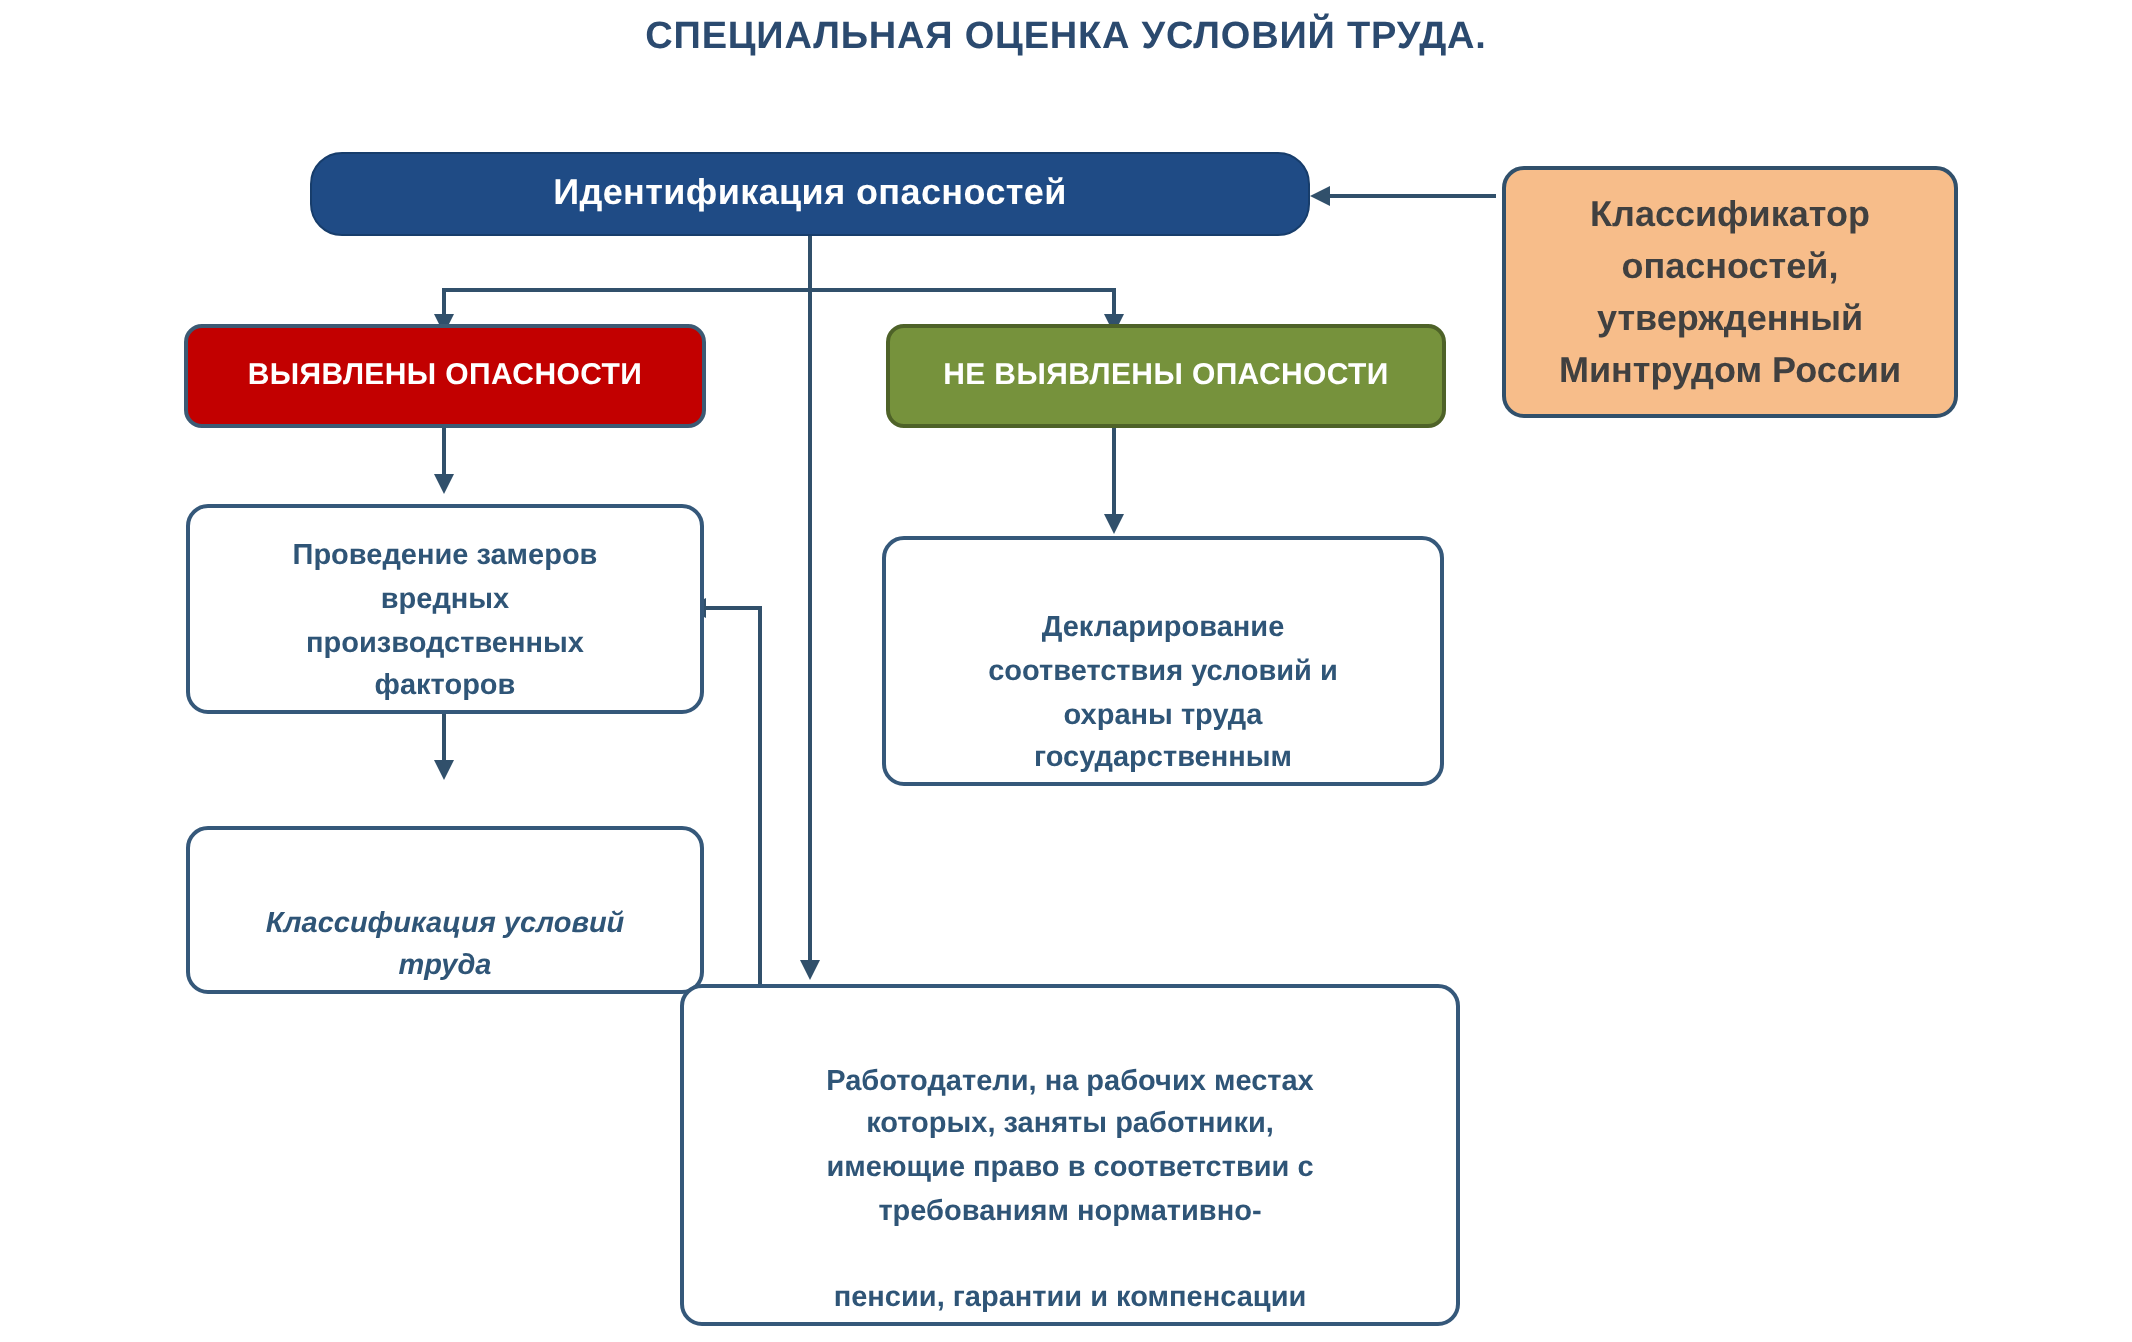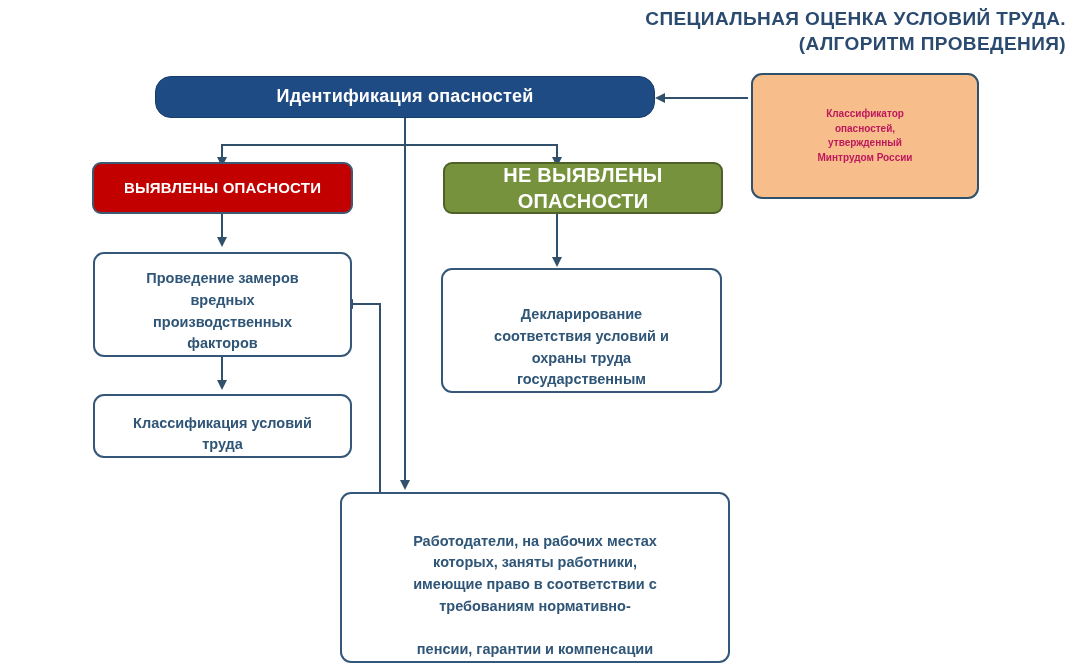--- a/index.html
+++ b/index.html
@@ -22,21 +22,21 @@
     left: 0;
     top: 6px;
     width: 1066px;
     text-align: center;
     color: #2b4a6f;
     font-weight: bold;
     font-size: 19px;
     line-height: 25px;
     letter-spacing: 0.4px;
   }
-  .title-line { display: block; text-align: right; }
+  .title-line { display: block; }
 
   
   .node {
     position: absolute;
     box-sizing: border-box;
     display: flex;
     align-items: center;
     justify-content: center;
     text-align: center;
     font-weight: bold;
@@ -58,30 +58,31 @@
     border-radius: 9px;
     color: #ffffff;
     font-size: 15px;
     letter-spacing: 0.2px;
   }
   .node-green {
     background: #76923c;
     border: 2px solid #4e6228;
     border-radius: 9px;
     color: #ffffff;
-    font-size: 20px;
+    font-size: 15px;
     letter-spacing: 0.2px;
   }
   .node-orange {
     background: #f7bd8a;
     border: 2px solid #31506b;
     border-radius: 11px;
-    color: #be185d;
-    font-size: 10px;
+    color: #404040;
+    font-size: 18px;
     line-height: 1.45;
+    margin-top: 10px;
   }
   .node-plain {
     background: #ffffff;
     border: 2px solid #35587a;
     border-radius: 11px;
     color: #2f5577;
     font-size: 14.5px;
     line-height: 1.50;
     align-items: flex-end;
   }
@@ -110,21 +111,20 @@
     border-right: 10px solid #31506b;
   }
 </style>
 </head>
 <body>
 
 <div id="canvas">
 
   <div class="title">
     <span class="title-line">СПЕЦИАЛЬНАЯ ОЦЕНКА УСЛОВИЙ ТРУДА.</span>
-    <span class="title-line">(АЛГОРИТМ ПРОВЕДЕНИЯ)</span>
   </div>
 
   <div class="vline" style="left:404px; top:118px; height:28px;"></div>
   <div class="hline" style="left:221px; top:144px; width:337px;"></div>
   <div class="vline" style="left:221px; top:144px; height:18px;"></div>
   <div class="arrow arrow-down" style="left:217px; top:157px;"></div>
   <div class="vline" style="left:556px; top:144px; height:18px;"></div>
   <div class="arrow arrow-down" style="left:552px; top:157px;"></div>
 
   <div class="vline" style="left:404px; top:118px; height:368px;"></div>
@@ -169,21 +169,21 @@
 
   <div class="node node-plain" style="left:93px; top:252px; width:259px; height:105px;">
     <span class="txt">
       <span>Проведение замеров</span><br>
       <span>вредных</span><br>
       <span>производственных</span><br>
       <span>факторов</span>
     </span>
   </div>
 
-  <div class="node node-plain" style="left:93px; top:394px; width:259px; height:64px;">
+  <div class="node node-plain" style="left:93px; top:413px; width:259px; height:84px;font-style:italic;">
     <span class="txt">
       <span>Классификация условий</span><br>
       <span>труда</span>
     </span>
   </div>
 
   <div class="node node-plain" style="left:441px; top:268px; width:281px; height:125px;">
     <span class="txt">
       <span>Декларирование</span><br>
       <span>соответствия условий  и</span><br>

